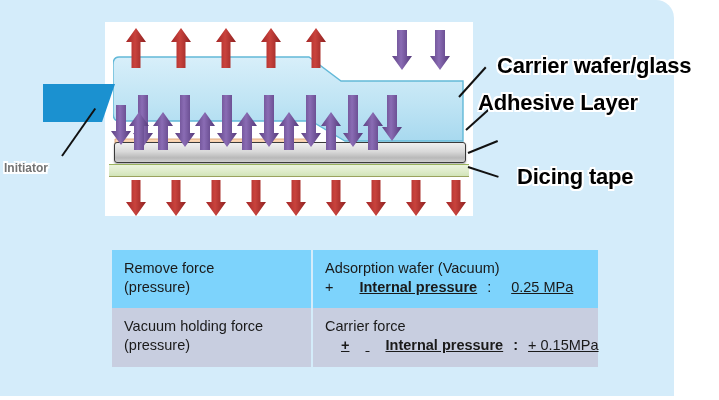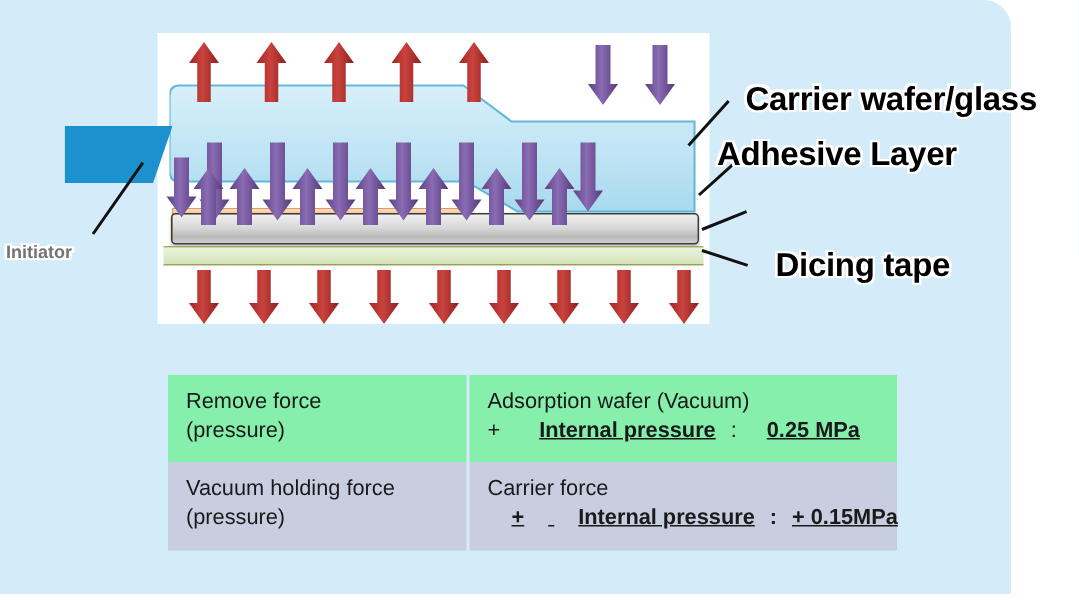--- a/index.html
+++ b/index.html
@@ -114,27 +114,27 @@
   }
   #force-table td {
     vertical-align: top;
     padding: 9px 12px 11px 12px;
     font-size: 14.5px;
     color: #1a1a1a;
     line-height: 1.32;
     border-left: 2px solid #d4ecfa;
     border-right: 2px solid #d4ecfa;
   }
-  #force-table tr.row-a td { background: #86efac; }
+  #force-table tr.row-a td { background: #7dd3fc; }
   #force-table tr.row-b td { background: #c8cee0; }
   #force-table td.col-label { width: 175px; }
   .t-line { display: block; white-space: nowrap; }
   .u { text-decoration: underline; font-weight: bold; padding-left: 16px; }
   .b { font-weight: bold; }
-  .val { font-weight: bold; text-decoration: underline; }
+  .val { font-weight: normal; text-decoration: underline; }
   .sp { display: inline-block; width: 10px; }
 </style>
 </head>
 <body>
 
 <div id="slide-panel">
 
   <div id="diagram-canvas">
 
     <div class="layer" id="carrier-wafer">

